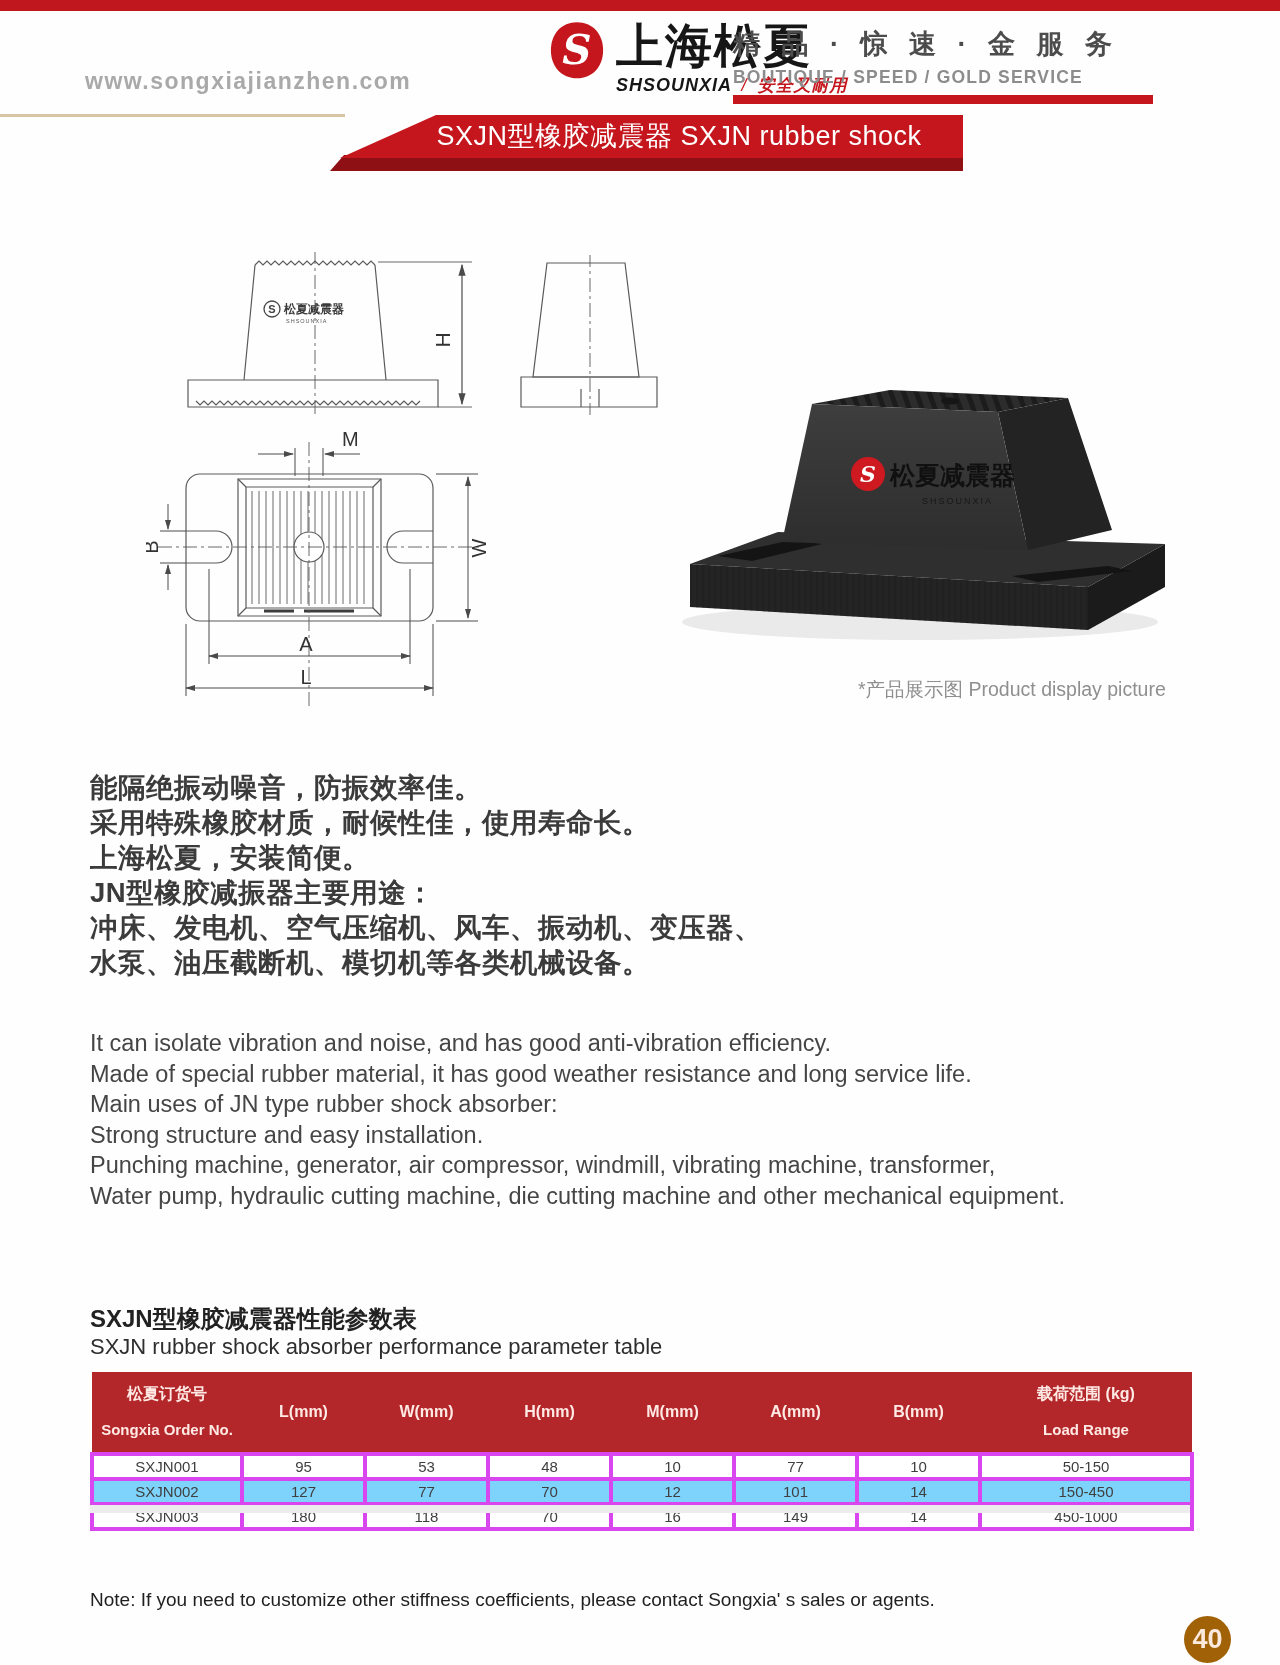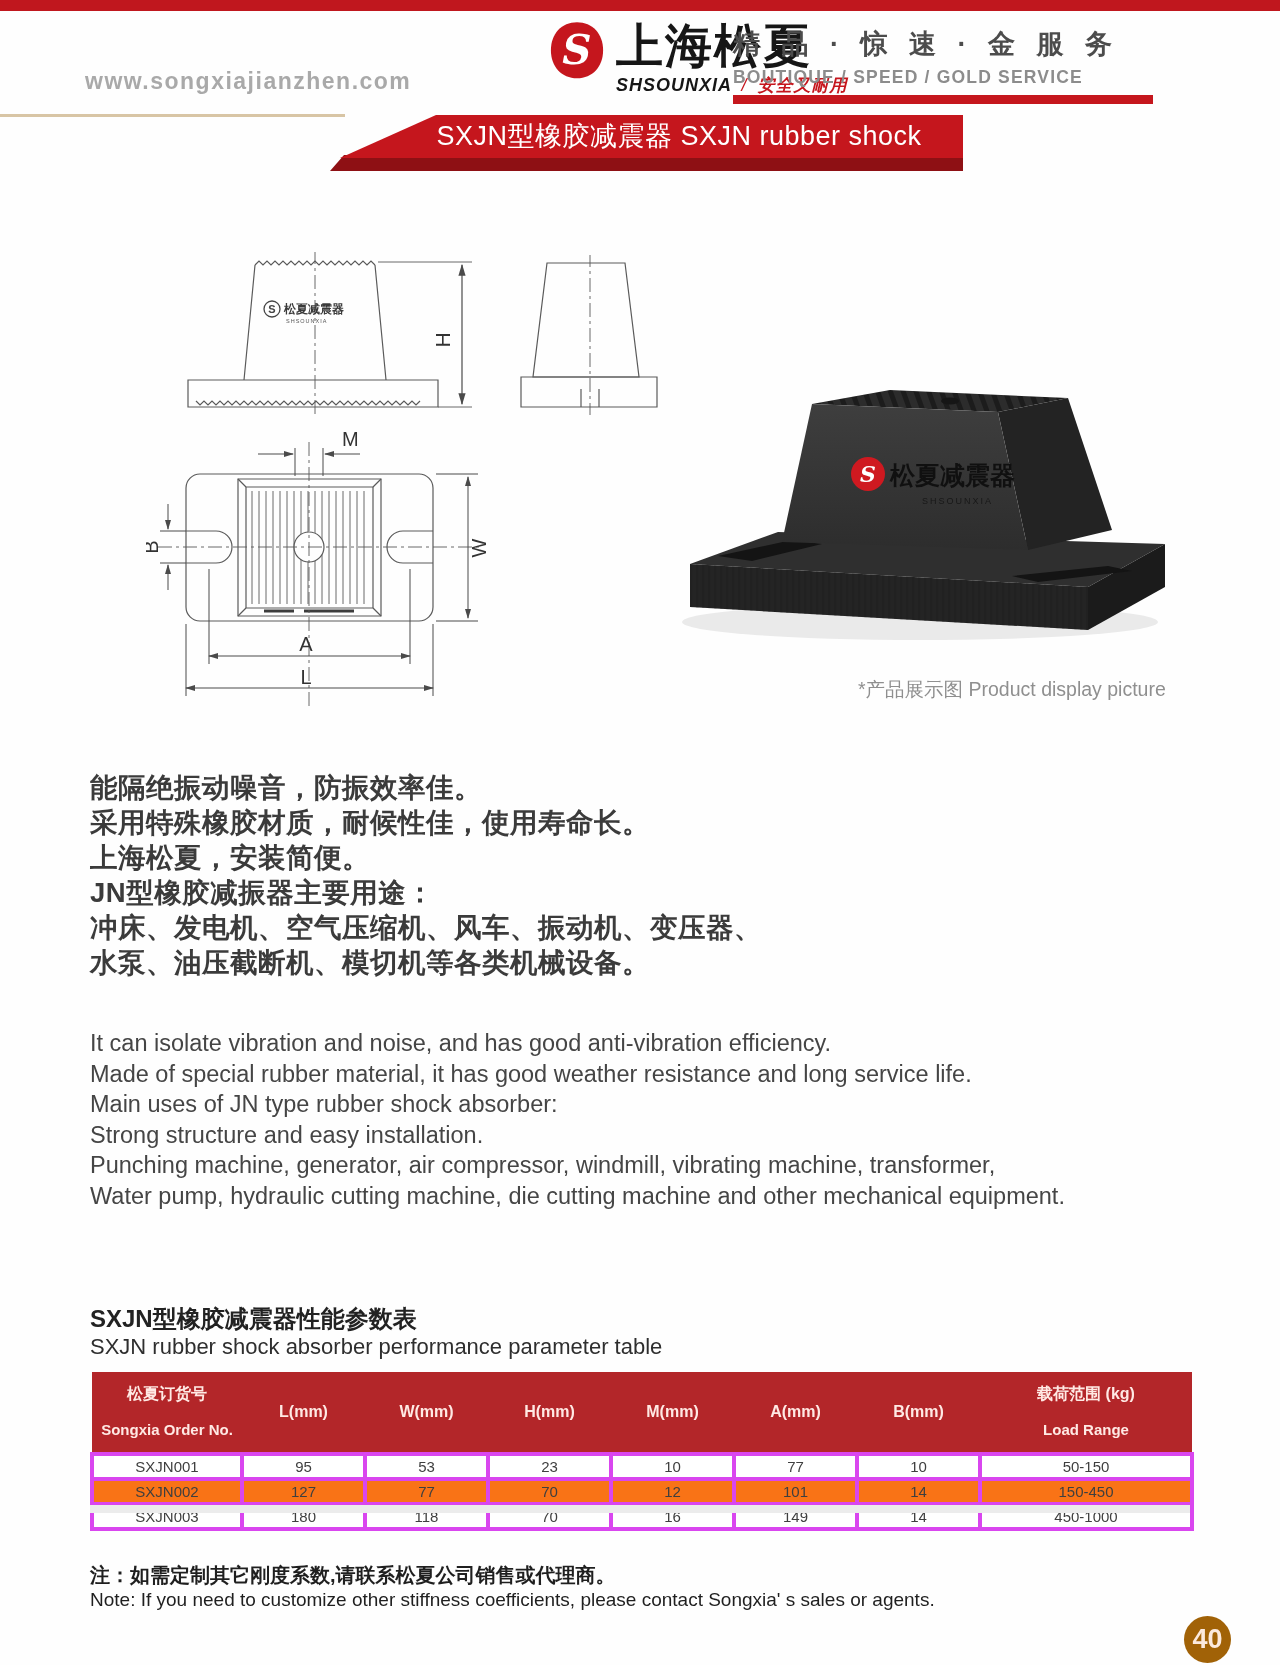--- a/index.html
+++ b/index.html
@@ -42,21 +42,21 @@
   .table-title-cn{position:absolute;left:90px;top:1303px;font-size:24px;font-weight:600;color:#222;}
   .table-title-en{position:absolute;left:90px;top:1334px;font-size:22px;color:#2e2e2e;}
   table.params{position:absolute;left:90px;top:1372px;width:1100px;border-collapse:collapse;
     table-layout:fixed;}
   table.params th{background:#b32629;color:#ffe9e4;font-weight:bold;padding:12px 2px;
     vertical-align:middle;}
   table.params th .h1{display:block;font-size:16px;line-height:20px;}
   table.params th .h2{display:block;font-size:15px;line-height:20px;margin-top:16px;}
   table.params td{height:21px;font-size:15px;color:#3f3f3f;text-align:center;
     border:4px solid #d946ef;background:#fff;padding:0;}
-  table.params tbody tr:nth-child(2) td{background:#f97316;}
+  table.params tbody tr:nth-child(2) td{background:#7dd3fc;}
   .table-bottom-strip{position:absolute;left:90px;top:1505px;width:1100px;height:8px;background:#ececec;}
   
   .note-cn{position:absolute;left:90px;top:1562px;font-size:20px;font-weight:600;color:#1f1f1f;}
   .note-en{position:absolute;left:90px;top:1589px;font-size:19px;color:#1f1f1f;}
   .page-badge{position:absolute;left:1184px;top:1596px;width:47px;height:47px;border-radius:50%;
     background:#a16207;color:#fbe9dd;font-size:27px;font-weight:bold;text-align:center;line-height:47px;margin-top:20px;}
 </style>
 </head>
 <body>
 
@@ -262,21 +262,21 @@
           <span class="h1">载荷范围 (kg)</span>
           <span class="h2">Load Range</span>
         </th>
       </tr>
     </thead>
     <tbody>
       <tr>
         <td>SXJN001</td>
         <td>95</td>
         <td>53</td>
-        <td>23</td>
+        <td>48</td>
         <td>10</td>
         <td>77</td>
         <td>10</td>
         <td>50-150</td>
       </tr>
       <tr>
         <td>SXJN002</td>
         <td>127</td>
         <td>77</td>
         <td>70</td>
@@ -292,20 +292,19 @@
         <td>70</td>
         <td>16</td>
         <td>149</td>
         <td>14</td>
         <td>450-1000</td>
       </tr>
     </tbody>
   </table>
   <div class="table-bottom-strip"></div>
 
-  <div class="note-cn">注：如需定制其它刚度系数,请联系松夏公司销售或代理商。</div>
   <div class="note-en">Note: If you need to customize other stiffness coefficients, please contact Songxia' s sales or agents.</div>
 
   <div class="page-badge">
     <span>40</span>
   </div>
 
 </div>
 
 </body></html>

